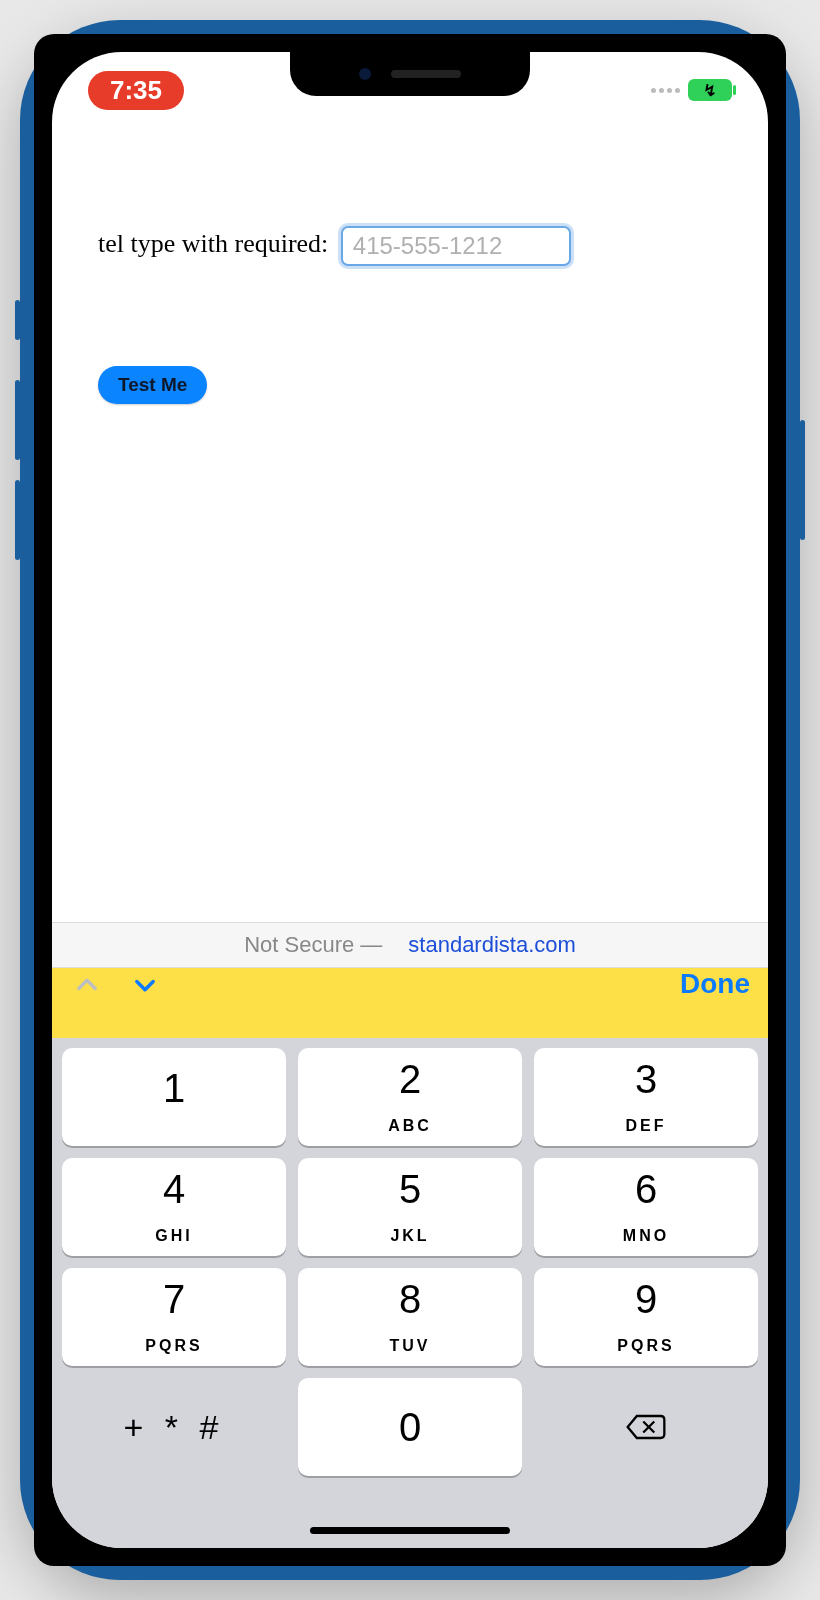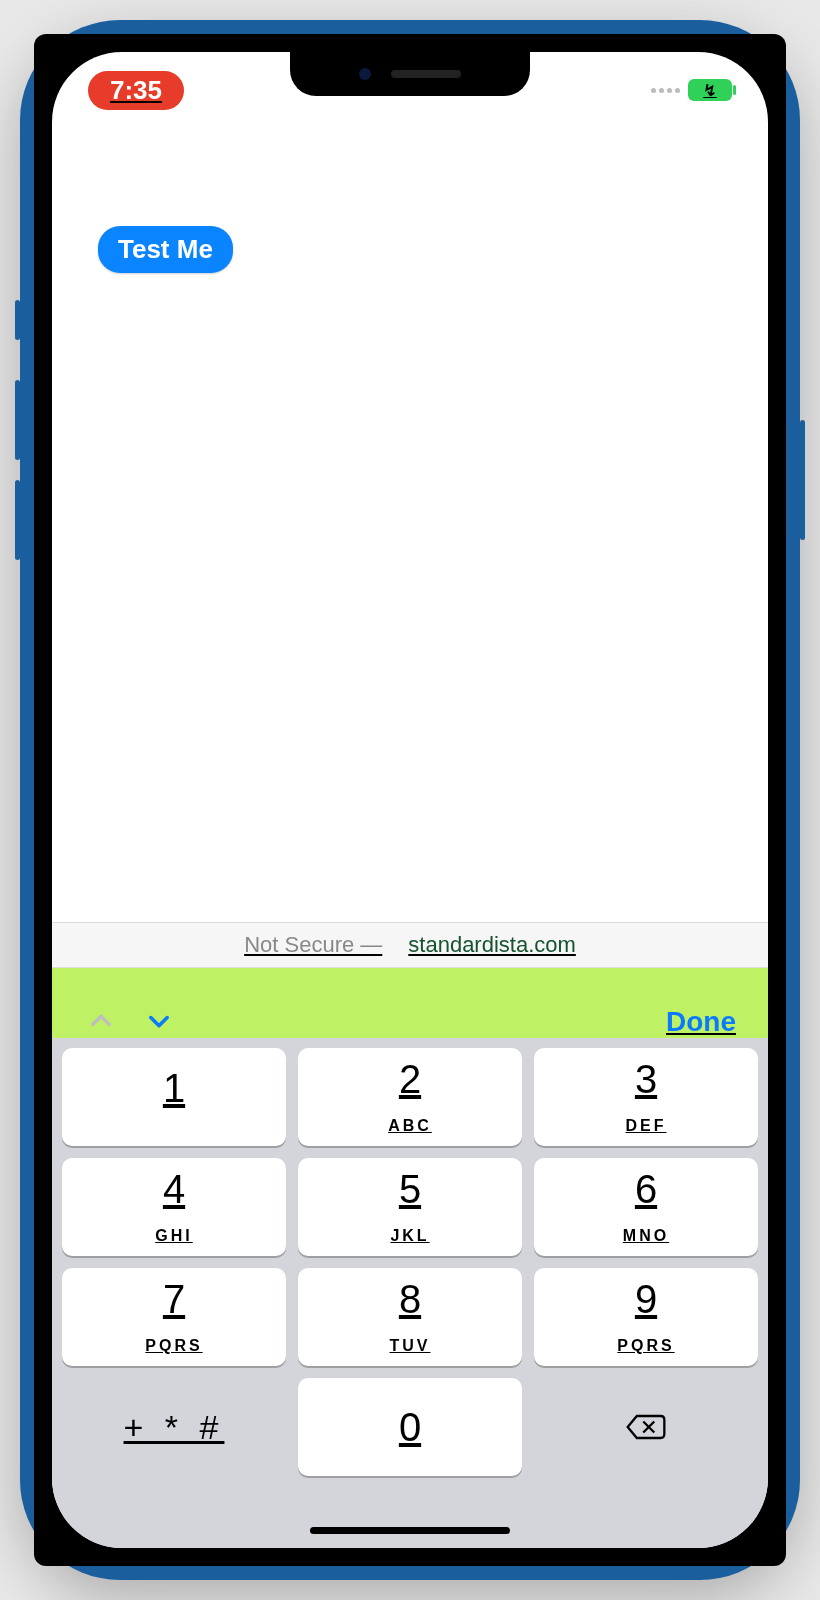--- a/index.html
+++ b/index.html
@@ -22,24 +22,23 @@
       position: relative;
     }
     .side-btn { position:absolute; background:#1a5e9e; border-radius:4px; }
     .side-left-1 { left:-5px; top:280px; width:5px; height:40px; }
     .side-left-2 { left:-5px; top:360px; width:5px; height:80px; }
     .side-left-3 { left:-5px; top:460px; width:5px; height:80px; }
     .side-right { right:-5px; top:400px; width:5px; height:120px; }
     .phone-frame {
       width: 100%; height: 100%;
       background: #000;
-      border-radius: 12px;
+      border-radius: 20px;
       padding: 18px;
       position: relative;
-      text-decoration: underline;
     }
     .screen {
       width: 100%; height: 100%;
       background: #fff;
       border-radius: 70px;
       overflow: hidden;
       position: relative;
       display: flex;
       flex-direction: column;
     }
@@ -110,48 +109,48 @@
       border: 2px solid #6aa7e6;
       box-shadow: 0 0 0 3px rgba(106,167,230,0.35);
       outline: none;
       width: 230px;
     }
     .tel-input.focused::placeholder { color:#b0b0b0; }
     .tel-input::placeholder { color:#9a9a9a; }
 
     .test-btn {
       background: #0a84ff;
-      color: #ffffff;
+      color: #0f172a;
       font-family: -apple-system, sans-serif;
       font-weight: 600;
-      font-size: 26px;
+      font-size: 19px;
       border: none;
       padding: 8px 20px;
       border-radius: 22px;
       box-shadow: 0 1px 2px rgba(0,0,0,0.2);
       cursor: pointer;
     }
 
     .url-bar {
       height: 46px;
       background: #f6f6f7;
       border-top: 1px solid #dcdcdc;
       border-bottom: 1px solid #dcdcdc;
       display:flex; justify-content:center; align-items:center;
       font-family: -apple-system, sans-serif;
       font-size: 22px;
       gap: 22px;
     }
     .url-prefix { color:#888; }
-    .url-domain { color:#14532d; margin-left:4px; }
+    .url-domain { color:#1d4ed8; margin-left:4px; }
 
     .kbd-accessory {
       height: 70px;
-      background: #bef264;
-      display:flex; align-items:flex-end; padding: 0 32px;
+      background: #fde047;
+      display:flex; align-items:flex-start; padding: 0 18px;
       font-family: -apple-system, sans-serif;
     }
     .chev { width:34px; height:34px; margin-right:24px; display:flex; align-items:center; justify-content:center;}
     .chev svg { width:28px; height:28px; }
     .chev.disabled svg { stroke:#bfbfbf; }
     .chev.enabled svg { stroke:#0a7aff; }
     .done-btn {
       margin-left:auto;
       color:#0a7aff;
       font-size: 28px;
@@ -209,20 +208,23 @@
               <span class="dot"></span>
               <span class="dot"></span>
           </div>
           <div class="battery">
               <span class="bolt">↯</span>
             </div>
         </div>
       </div>
 
       <div class="content">
+        <div class="field-row">
+          <label>tel type with required: </label><input class="tel-input focused" placeholder="415-555-1212" style="">
+        </div>
         <button class="test-btn">Test Me</button>
       </div>
 
       <div class="url-bar">
         <span class="url-prefix">Not Secure — </span>
         <span class="url-domain">standardista.com</span>
       </div>
 
       <div class="kbd-accessory">
         <span class="chev disabled">

